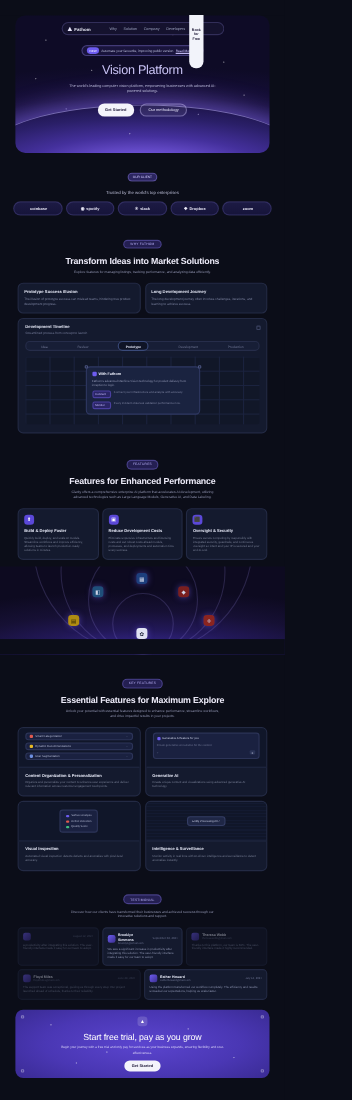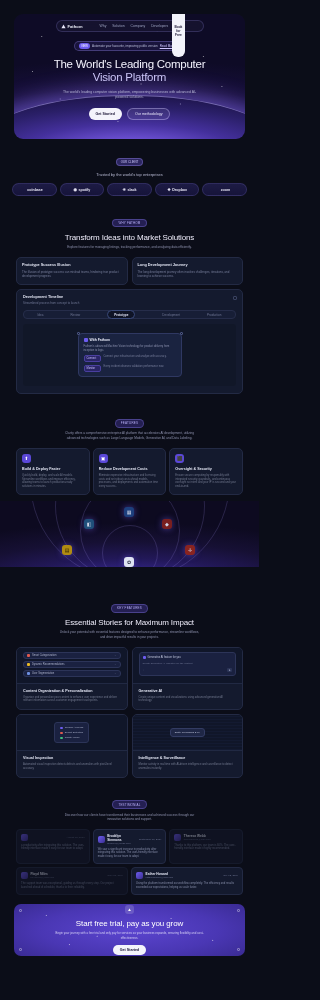--- a/index.html
+++ b/index.html
@@ -88,21 +88,21 @@
   .logo-row { margin-top:6px; display:flex; justify-content:center; gap:3px; padding:0 12px; }
   .logo-chip { flex:1; height:13px; border-radius:7px;
     background:linear-gradient(180deg,#1d1b44,#16143a);
     border:.5px solid rgba(120,110,200,.25);
     display:flex; align-items:center; justify-content:center; gap:1.5px;
     font-size:3.6px; color:#e7e6f5; font-weight:600; }
   .logo-chip .gl { font-size:4px; line-height:1; }
 
   
   .sec-head { text-align:center; }
-  .sec-head h2 { margin-top:5px; font-size:8px; font-weight:400; color:#eceaf8; letter-spacing:-.15px; }
+  .sec-head h2 { margin-top:5px; font-size:8px; font-weight:700; color:#eceaf8; letter-spacing:-.15px; }
   .sec-head p { margin:3px auto 0; width:140px; font-size:3.1px; line-height:4.4px; color:#8e92ae; }
 
   
   .grid2 { display:flex; gap:4px; padding:0 16px; margin-top:8px; }
   .card { background:#141a2e; border:.5px solid #232a44; border-radius:5px; padding:5px 5px 6px; }
   .card h3 { font-size:3.8px; color:#e3e6f4; font-weight:700; }
   .card p { margin-top:2.5px; font-size:2.9px; line-height:4.2px; color:#787f9c; }
 
   .panel { margin:4px 16px 0; background:#141a2e; border:.5px solid #232a44;
     border-radius:5px; padding:5px 6px 7px; position:relative; }
@@ -174,21 +174,21 @@
   .tcard.dim { opacity:.45; }
   .thead { display:flex; align-items:center; gap:2.5px; }
   .tavatar { width:7px; height:7px; border-radius:2px; background:linear-gradient(135deg,#6d5cf0,#3b2f8f); flex:0 0 auto; }
   .tname { font-size:3.2px; color:#e5e8f6; font-weight:700; }
   .tmail { font-size:2.5px; color:#6b7290; }
   .tdate { margin-left:auto; font-size:2.5px; color:#6b7290; }
   .tbody { margin-top:3px; font-size:2.7px; line-height:3.9px; color:#858ca8; }
 
   
   .cta {
-    margin:9px 14px 0; height:52px; border-radius:7px; position:relative; overflow:hidden;
+    margin:9px 14px 0; height:62px; border-radius:7px; position:relative; overflow:hidden;
     background:radial-gradient(ellipse 110% 130% at 50% 50%, #5b45cf 0%, #4a37b4 35%, #36288c 65%, #261c66 100%);
     display:flex; flex-direction:column; align-items:center; justify-content:center;
   }
   .cta .stars { position:absolute; inset:0; opacity:.55;
     background-image:
       radial-gradient(1px 1px at 14% 22%, #fff, transparent),
       radial-gradient(1px 1px at 36% 62%, #fff, transparent),
       radial-gradient(1px 1px at 68% 28%, #fff, transparent),
       radial-gradient(1px 1px at 86% 70%, #fff, transparent),
       radial-gradient(1px 1px at 52% 84%, #fff, transparent),
@@ -233,21 +233,20 @@
       </nav>
 
       <div class="badge-pill">
         <span class="tag">NEW</span>
         <span class="txt">Automate your favourite, improving public version</span>
         <span class="lnk">Read More</span>
         <span class="arw">→</span>
       </div>
 
       <h1 class="hero-title">
-        <span>The World's Leading Computer</span>
         <span class="l2">Vision Platform</span>
       </h1>
       <p class="hero-sub">The world's leading computer vision platform, empowering businesses with advanced AI-powered solutions.</p>
       <div class="hero-btns">
         <button class="btn-light">Get Started</button>
         <button class="btn-ghost">Our methodology</button>
       </div>
     </div>
   </section>
 
@@ -327,20 +326,21 @@
             <span class="txt">Every incident observes validation performance now.</span>
           </div>
         </div>
       </div>
     </div>
   </section>
 
   <section style="margin-top:16px">
     <div class="sec-head">
       <span class="sec-pill">FEATURES</span>
+      <h2>Features for Enhanced Performance</h2>
       <p>Clarity offers a comprehensive enterprise AI platform that accelerates AI development, utilizing advanced technologies such as Large Language Models, Generative AI, and Data Labeling.</p>
     </div>
     <div class="grid3">
       <div class="fcard">
         <div class="ficon">⬆</div>
         <h3>Build &amp; Deploy Faster</h3>
         <p>Quickly build, deploy, and scale AI models. Streamline workflows and improve efficiency, allowing teams to launch production-ready solutions in minutes.</p>
       </div>
       <div class="fcard">
         <div class="ficon">▣</div>
@@ -366,21 +366,21 @@
       <div class="onode" style="left:62px;top:44px;background:#b08c12;color:#241c00">▤</div>
       <div class="onode" style="left:185px;top:44px;background:#8a2420">✛</div>
       <div class="onode" style="left:124px;top:56px;background:#dfe3f2;color:#1b2138">✿</div>
       <div class="nodebg"></div>
     </div>
   </section>
 
   <section style="margin-top:14px">
     <div class="sec-head">
       <span class="sec-pill">KEY FEATURES</span>
-      <h2>Essential Stories for Maximum Impact</h2>
+      <h2>Essential Features for Maximum Explore</h2>
       <p>Unlock your potential with essential features designed to enhance performance, streamline workflows, and drive impactful results in your projects.</p>
     </div>
 
     <div class="grid2" style="align-items:stretch">
       <div class="ecard" style="flex:1">
         <div class="vis">
           <div class="selrow">
             <span class="sq" style="background:#e05a4f"></span>
             <span>Smart Categorization</span>
             <span class="cv">⌄</span>

